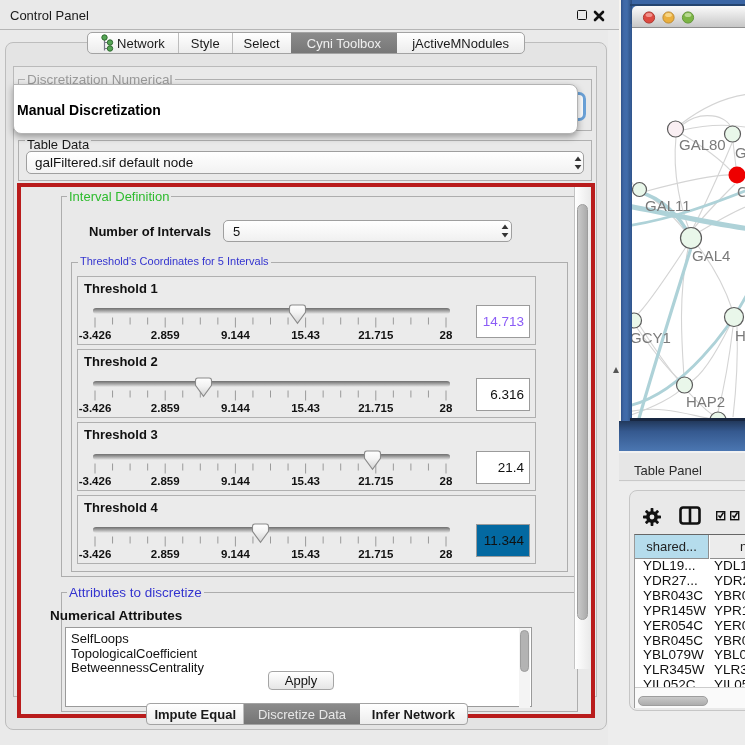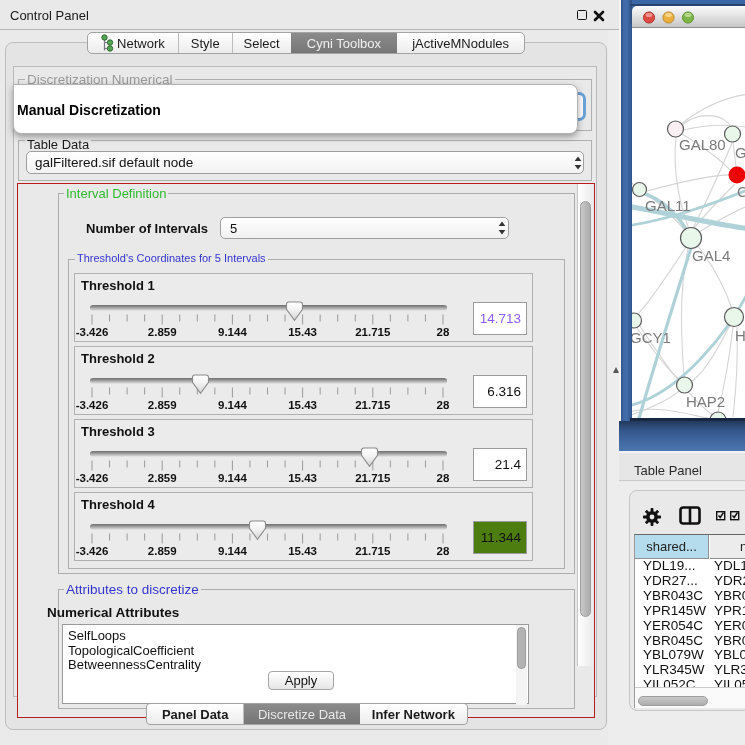--- a/index.html
+++ b/index.html
@@ -26,21 +26,21 @@
 <div class="abs" style="left:25px;top:133px;font-size:13px;color:#1a1a1a;background:#e9e9e9;padding:4px 2px">Table Data</div>
 
 <div class="abs" style="left:26px;top:151px;width:558px;height:23px;background:linear-gradient(180deg,#ffffff,#f2f2f2);border:1px solid #9f9f9f;border-radius:5px">
   <div class="abs" style="left:8px;top:3px;font-size:13.5px;color:#111">galFiltered.sif default node</div>
   <svg class="abs" style="left:546px;top:4px" width="10" height="15">
       <path d="M5 0.5 L8.4 5 L1.6 5 Z" fill="#333"></path>
       <path d="M5 13.5 L8.4 9 L1.6 9 Z" fill="#333"></path>
     </svg>
 </div>
 
-<div class="abs" style="left:17px;top:183px;width:578px;height:535px;border:1px solid #b91c1c;background:#e9e9e9;overflow:hidden">
+<div class="abs" style="left:17px;top:183px;width:578px;height:535px;border:4px solid #b91c1c;background:#e9e9e9;overflow:hidden">
 
   <div class="abs" style="left:40px;top:9px;width:517px;height:381px;border:1px solid #adadad"></div>
   <div class="abs" style="left:46px;top:2px;font-size:13px;color:#2dbb2d;background:#e9e9e9;padding:0 2px">Interval Definition</div>
 
   <div class="abs" style="left:68px;top:37px;font-size:13px;font-weight:bold;color:#111">Number of Intervals</div>
   <div class="abs" style="left:202px;top:33px;width:289px;height:22px;background:linear-gradient(180deg,#ffffff,#f0f0f0);border:1px solid #9f9f9f;border-radius:5px">
     <div class="abs" style="left:9px;top:3px;font-size:13px;color:#111">5</div>
     <svg class="abs" style="left:276px;top:3px" width="10" height="15">
         <path d="M5 0.5 L8.4 5 L1.6 5 Z" fill="#333"></path>
         <path d="M5 13.5 L8.4 9 L1.6 9 Z" fill="#333"></path>
@@ -217,21 +217,21 @@
 <svg width="19" height="21" style="position:absolute;left:172.5px;top:27px">
         <defs>
           <linearGradient id="thg4" x1="0" y1="0" x2="0" y2="1">
             <stop offset="0" stop-color="#ffffff"></stop>
             <stop offset="0.45" stop-color="#f2f2f2"></stop>
             <stop offset="1" stop-color="#d4d4d4"></stop>
           </linearGradient>
         </defs>
         <path d="M3.9 1 h11.2 q2.4 0 2.4 2.4 v5 L9.5 19.4 L1.5 8.4 v-5 Q1.5 1 3.9 1 Z" fill="url(#thg4)" stroke="#8a8a8a" stroke-width="1.1"></path>
       </svg>
-<div style="position:absolute;left:398px;top:28px;width:54px;height:33px;background:#4d7c0f;border:1.5px solid #9b9b9b;font-size:13.5px;color:#111;text-align:right;line-height:31px;padding-right:5px">11.344</div>
+<div style="position:absolute;left:398px;top:28px;width:54px;height:33px;background:#0369a1;border:1.5px solid #9b9b9b;font-size:13.5px;color:#111;text-align:right;line-height:31px;padding-right:5px">11.344</div>
 </div>
 
   <div class="abs" style="left:40px;top:405px;width:517px;height:120px;border:1px solid #adadad"></div>
   <div class="abs" style="left:46px;top:398px;font-size:13.5px;color:#3434cf;background:#e9e9e9;padding:0 2px">Attributes to discretize</div>
   <div class="abs" style="left:29px;top:421px;font-size:13.5px;font-weight:bold;color:#111">Numerical Attributes</div>
   <div class="abs" style="left:44px;top:440px;width:467px;height:80px;background:#fff;border:1px solid #9a9a9a">
     <div class="abs" style="left:5px;top:3px;font-size:13px;color:#111">SelfLoops</div>
     <div class="abs" style="left:5px;top:17.5px;font-size:13px;color:#111">TopologicalCoefficient</div>
     <div class="abs" style="left:5px;top:32px;font-size:13px;color:#111">BetweennessCentrality</div>
     <div class="abs" style="right:1px;top:0;width:11px;height:80px;background:#f4f4f4"></div>
@@ -257,21 +257,21 @@
         <circle cx="9" cy="14.5" r="2.7" fill="#55a555" stroke="#2f6b2f"></circle>
       </svg>
     Network</div>
   <div style="width:54px;height:100%;border-right:1px solid #bdbdbd;display:flex;align-items:center;justify-content:center;font-size:13px;color:#1a1a1a">Style</div>
   <div style="width:58px;height:100%;display:flex;align-items:center;justify-content:center;font-size:13px;color:#1a1a1a">Select</div>
   <div style="width:107px;height:100%;background:linear-gradient(180deg,#8b8b8b,#777777);display:flex;align-items:center;justify-content:center;font-size:13px;color:#f0f0f0">Cyni Toolbox</div>
   <div style="width:127px;height:100%;display:flex;align-items:center;justify-content:center;font-size:13px;color:#1a1a1a">jActiveMNodules</div>
 </div>
 
 <div class="abs" style="left:146px;top:703px;width:322px;height:22px;background:linear-gradient(180deg,#ffffff,#ececec);border:1px solid #a3a3a3;border-radius:4px;overflow:hidden;display:flex">
-  <div style="width:98px;height:100%;border-right:1px solid #bdbdbd;display:flex;align-items:center;justify-content:center;font-size:13px;font-weight:bold;color:#1a1a1a">Panel Data</div>
+  <div style="width:98px;height:100%;border-right:1px solid #bdbdbd;display:flex;align-items:center;justify-content:center;font-size:13px;font-weight:bold;color:#1a1a1a">Impute Equal</div>
   <div style="width:116px;height:100%;background:linear-gradient(180deg,#8b8b8b,#757575);display:flex;align-items:center;justify-content:center;font-size:13px;color:#e8e8e8">Discretize Data</div>
   <div style="width:108px;height:100%;display:flex;align-items:center;justify-content:center;font-size:13px;font-weight:bold;color:#1a1a1a">Infer Network</div>
 </div>
 
 <div class="abs" style="left:13px;top:84px;width:565px;height:50px;background:#fff;border:1px solid #b3b3b3;border-radius:0 8px 8px 8px;box-shadow:0 3px 7px rgba(0,0,0,0.35);z-index:30">
   <div class="abs" style="left:3px;top:17px;font-size:14px;font-weight:bold;color:#000">Manual Discretization</div>
 </div>
 
 <div class="abs" style="left:608px;top:30px;width:11px;height:715px;background:#ededed"></div>
 <svg class="abs" style="left:612px;top:366px" width="8" height="8">

